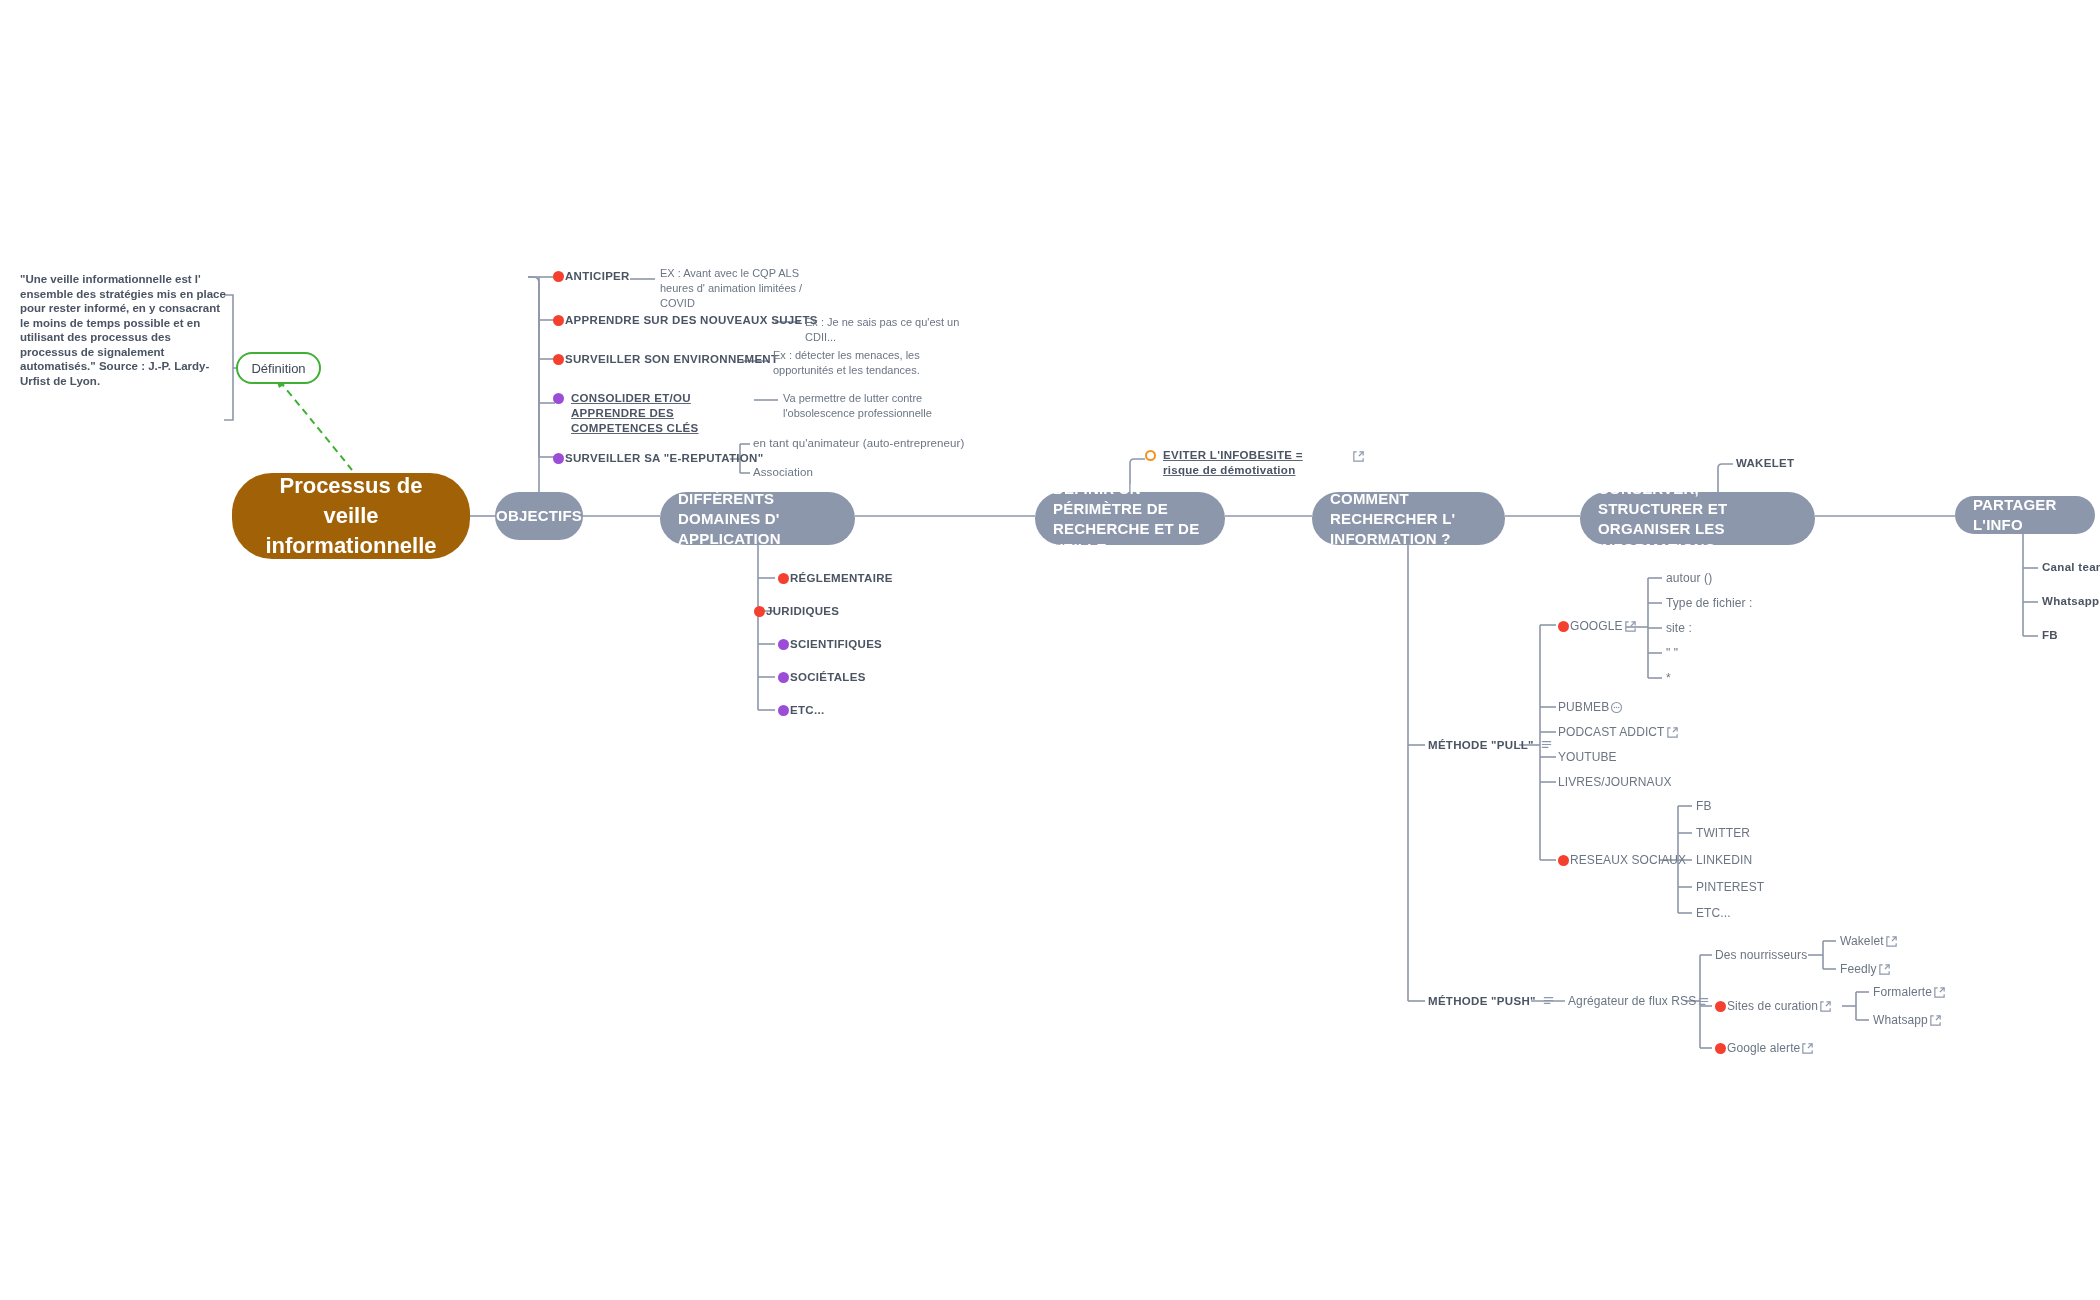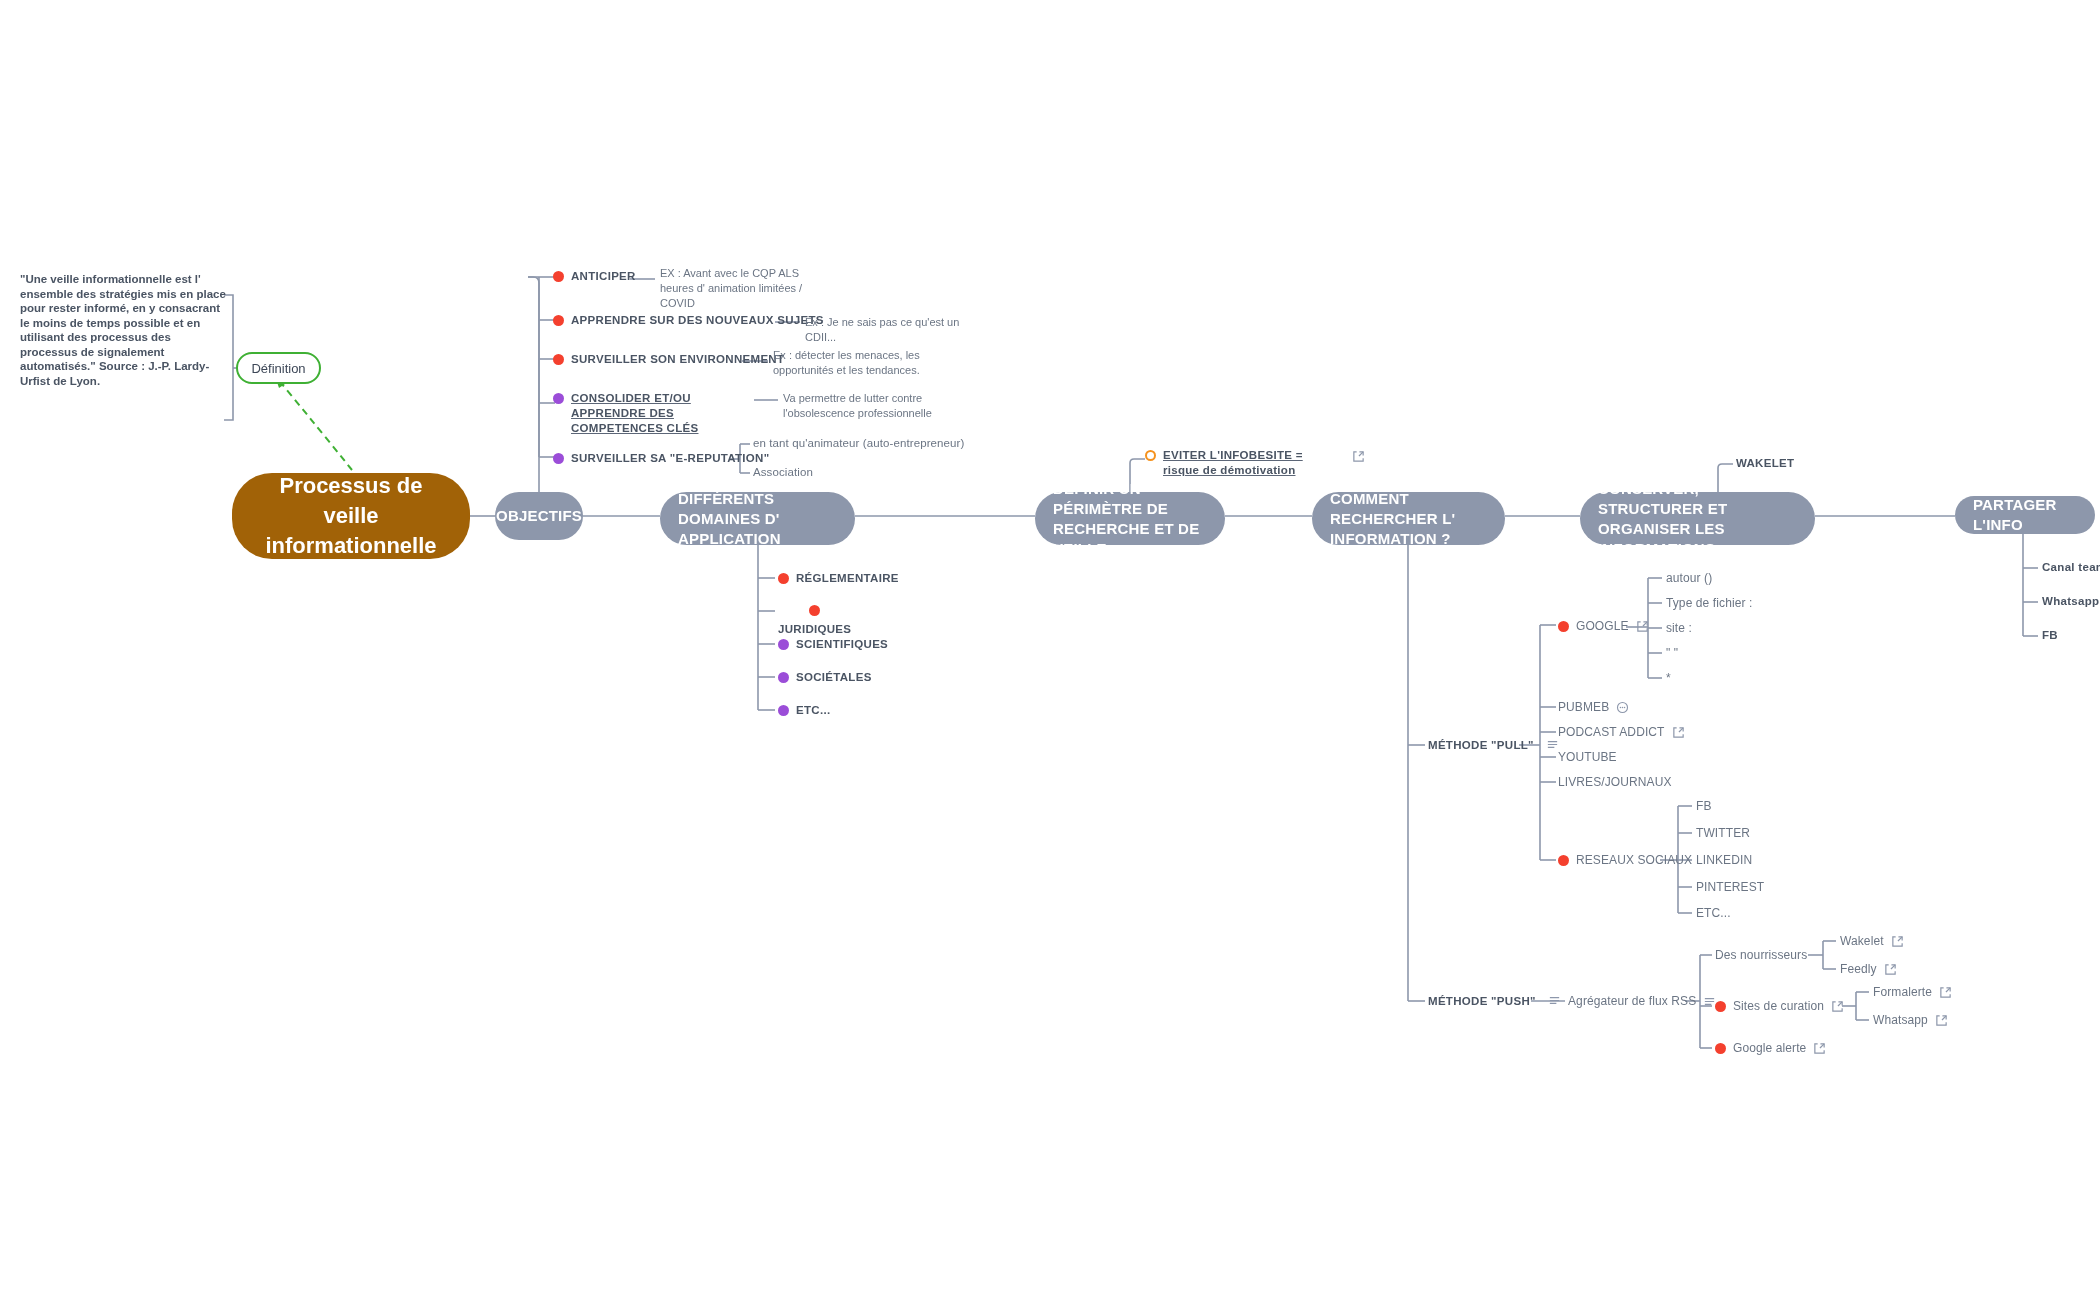--- a/index.html
+++ b/index.html
@@ -52,21 +52,21 @@
     display:flex;align-items:center;
     padding:10px 18px;
     box-sizing:border-box;
     letter-spacing:.2px;
   }
   .main-node.center-text{justify-content:center;}
 
   
   .leaf{
     position:absolute;
-    display:flex;align-items:center;gap:7px;
+    display:flex;align-items:center;gap:1px;
     white-space:nowrap;
   }
   .leaf-multi{
     position:absolute;
     display:flex;align-items:flex-start;gap:7px;text-decoration:underline;
   }
   .t-bold{
     font-size:11.5px;font-weight:bold;color:#4a5463;letter-spacing:.3px;
   }
   .t-norm{
@@ -290,21 +290,21 @@
     <span class="dot dot-purple"></span>
     <span class="t-bold">SURVEILLER SA "E-REPUTATION"</span>
   </div>
   <div class="t-norm-sm" style="position:absolute; left:753px; top:437px; white-space:nowrap;">en tant qu'animateur (auto-entrepreneur)</div>
   <div class="t-norm-sm" style="position:absolute; left:753px; top:466px; white-space:nowrap;">Association</div>
 
   <div class="leaf" style="left:778px; top:572px;">
     <span class="dot dot-red"></span>
     <span class="t-bold">RÉGLEMENTAIRE</span>
   </div>
-  <div class="leaf" style="left:778px; top:605px;flex-direction:column;">
+  <div class="leaf" style="left:754px; top:605px;">
     <span class="dot dot-red"></span>
     <span class="t-bold">JURIDIQUES</span>
   </div>
   <div class="leaf" style="left:778px; top:638px;">
     <span class="dot dot-purple"></span>
     <span class="t-bold">SCIENTIFIQUES</span>
   </div>
   <div class="leaf" style="left:778px; top:671px;">
     <span class="dot dot-purple"></span>
     <span class="t-bold">SOCIÉTALES</span>

